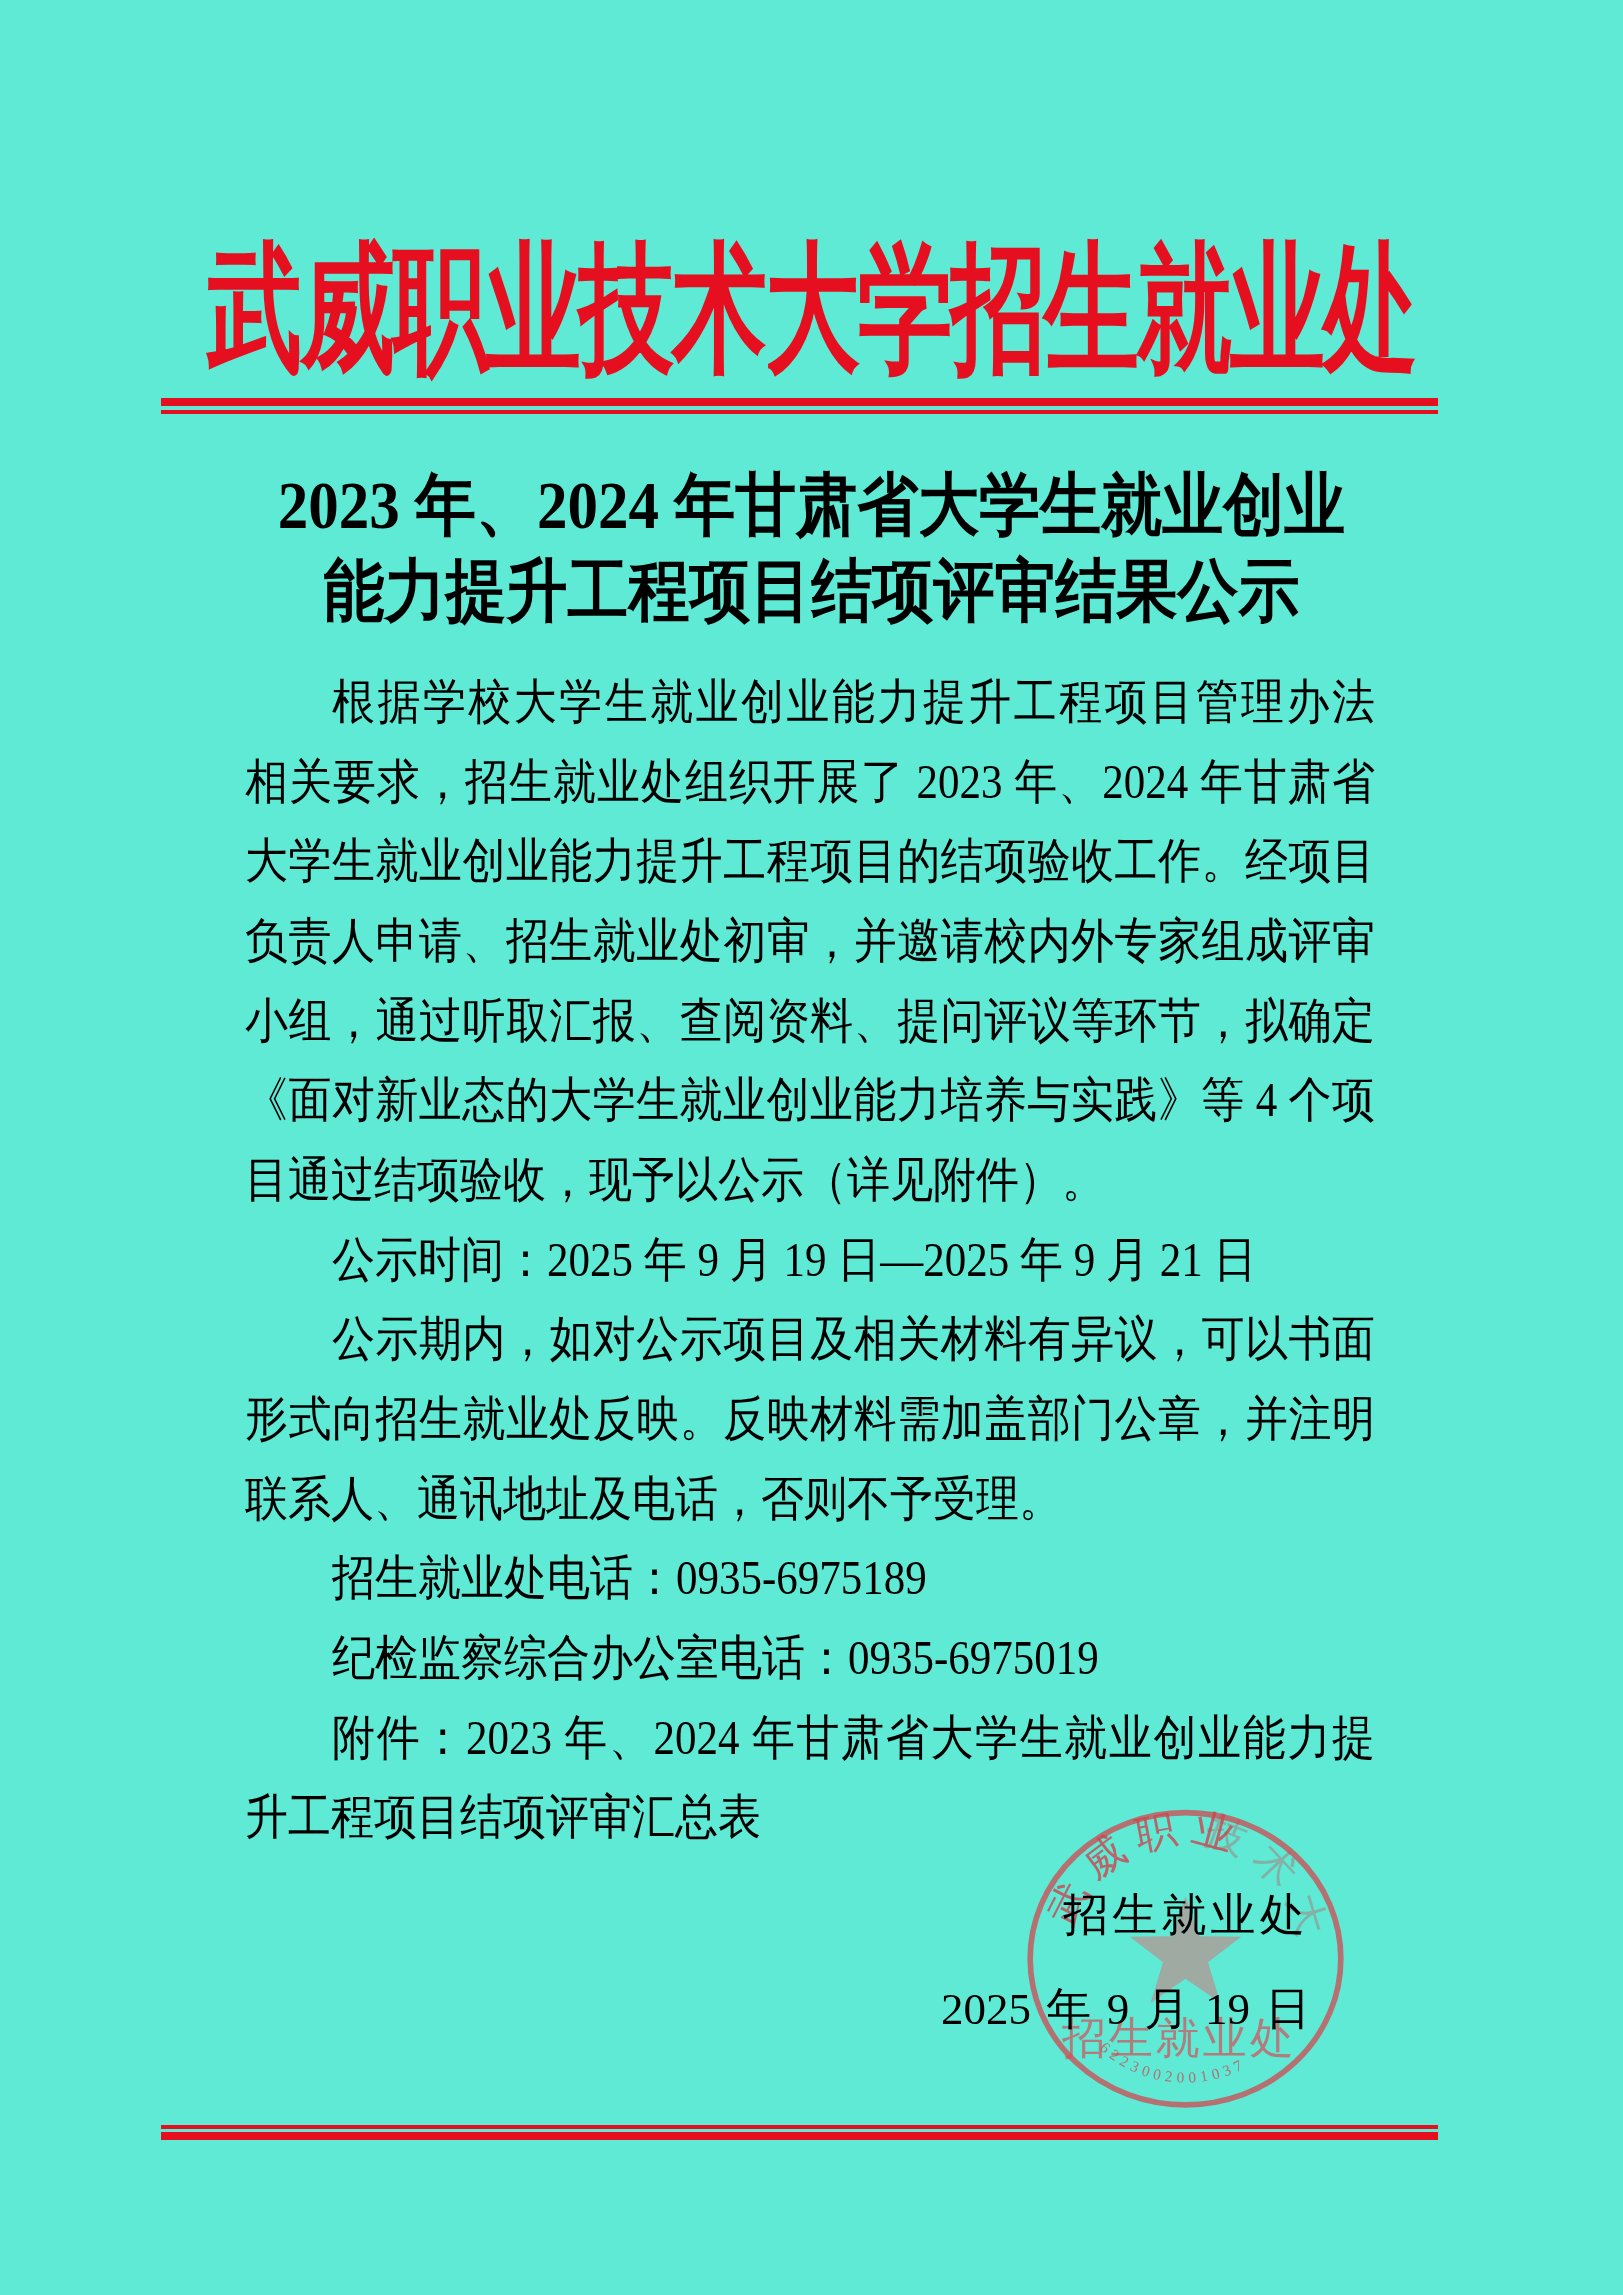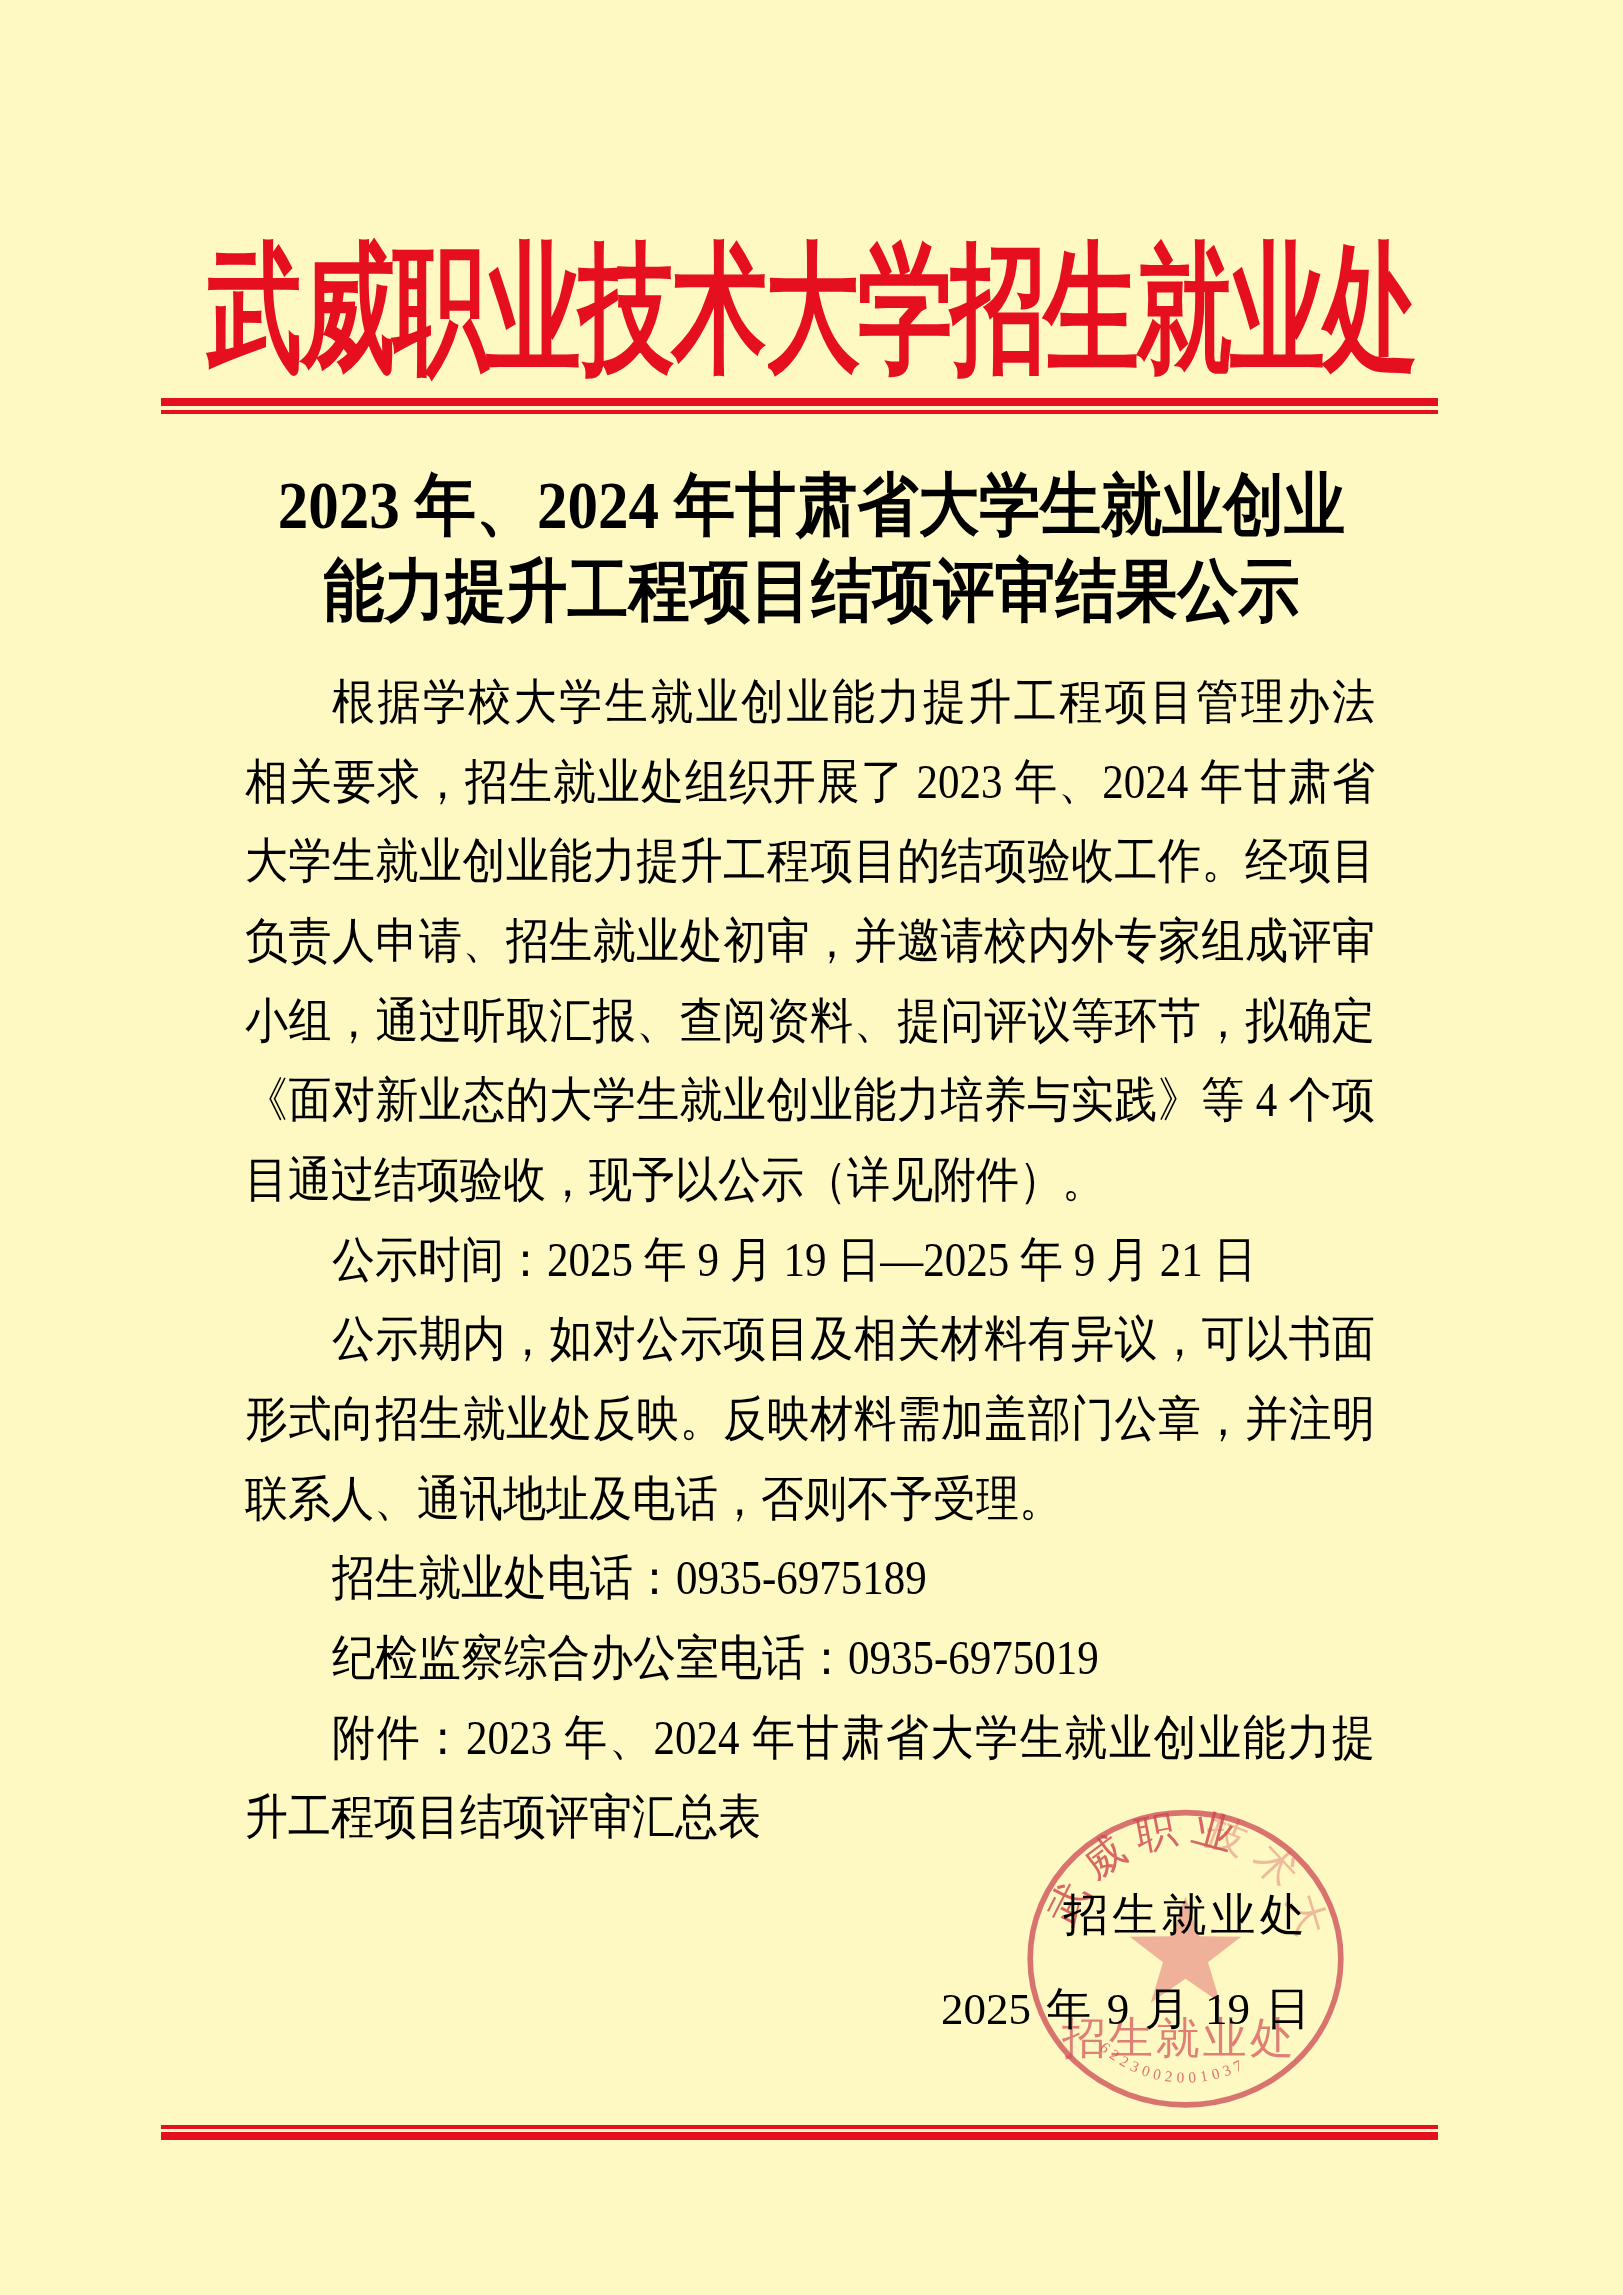--- a/index.html
+++ b/index.html
@@ -1,17 +1,17 @@
 <!DOCTYPE html>
 <html style="--red: #e60f1f;font-size:8.2px"><head>
 <meta charset="utf-8">
 <style>
   :root{ --red:#e60f1f; }
   html,body{margin:0;padding:0;background:#ffffff;}
-  .page{position:relative;width:1623px;height:2295px;background:#fef9c3;overflow:hidden;
+  .page{position:relative;width:1623px;height:2295px;background:#5eead4;overflow:hidden;
         font-family:"Liberation Serif","DejaVu Serif",serif;color:#000;}
   .letterhead{position:absolute;left:0;right:0;top:240px;text-align:center;
         font-size:95px;font-weight:bold;letter-spacing:-2px;line-height:1;
         color:var(--red);transform:scaleY(1.48);transform-origin:50% 0;white-space:nowrap;}
   .rule{position:absolute;left:161px;width:1277px;background:var(--red);}
   .rule.h-thick{top:398px;height:8.2px;}
   .rule.h-thin{top:410px;height:3.6px;}
   .rule.f-thin{top:2125px;height:3.6px;}
   .rule.f-thick{top:2132px;height:8.2px;}
   .doc-title{position:absolute;left:0;right:0;top:462px;text-align:center;

